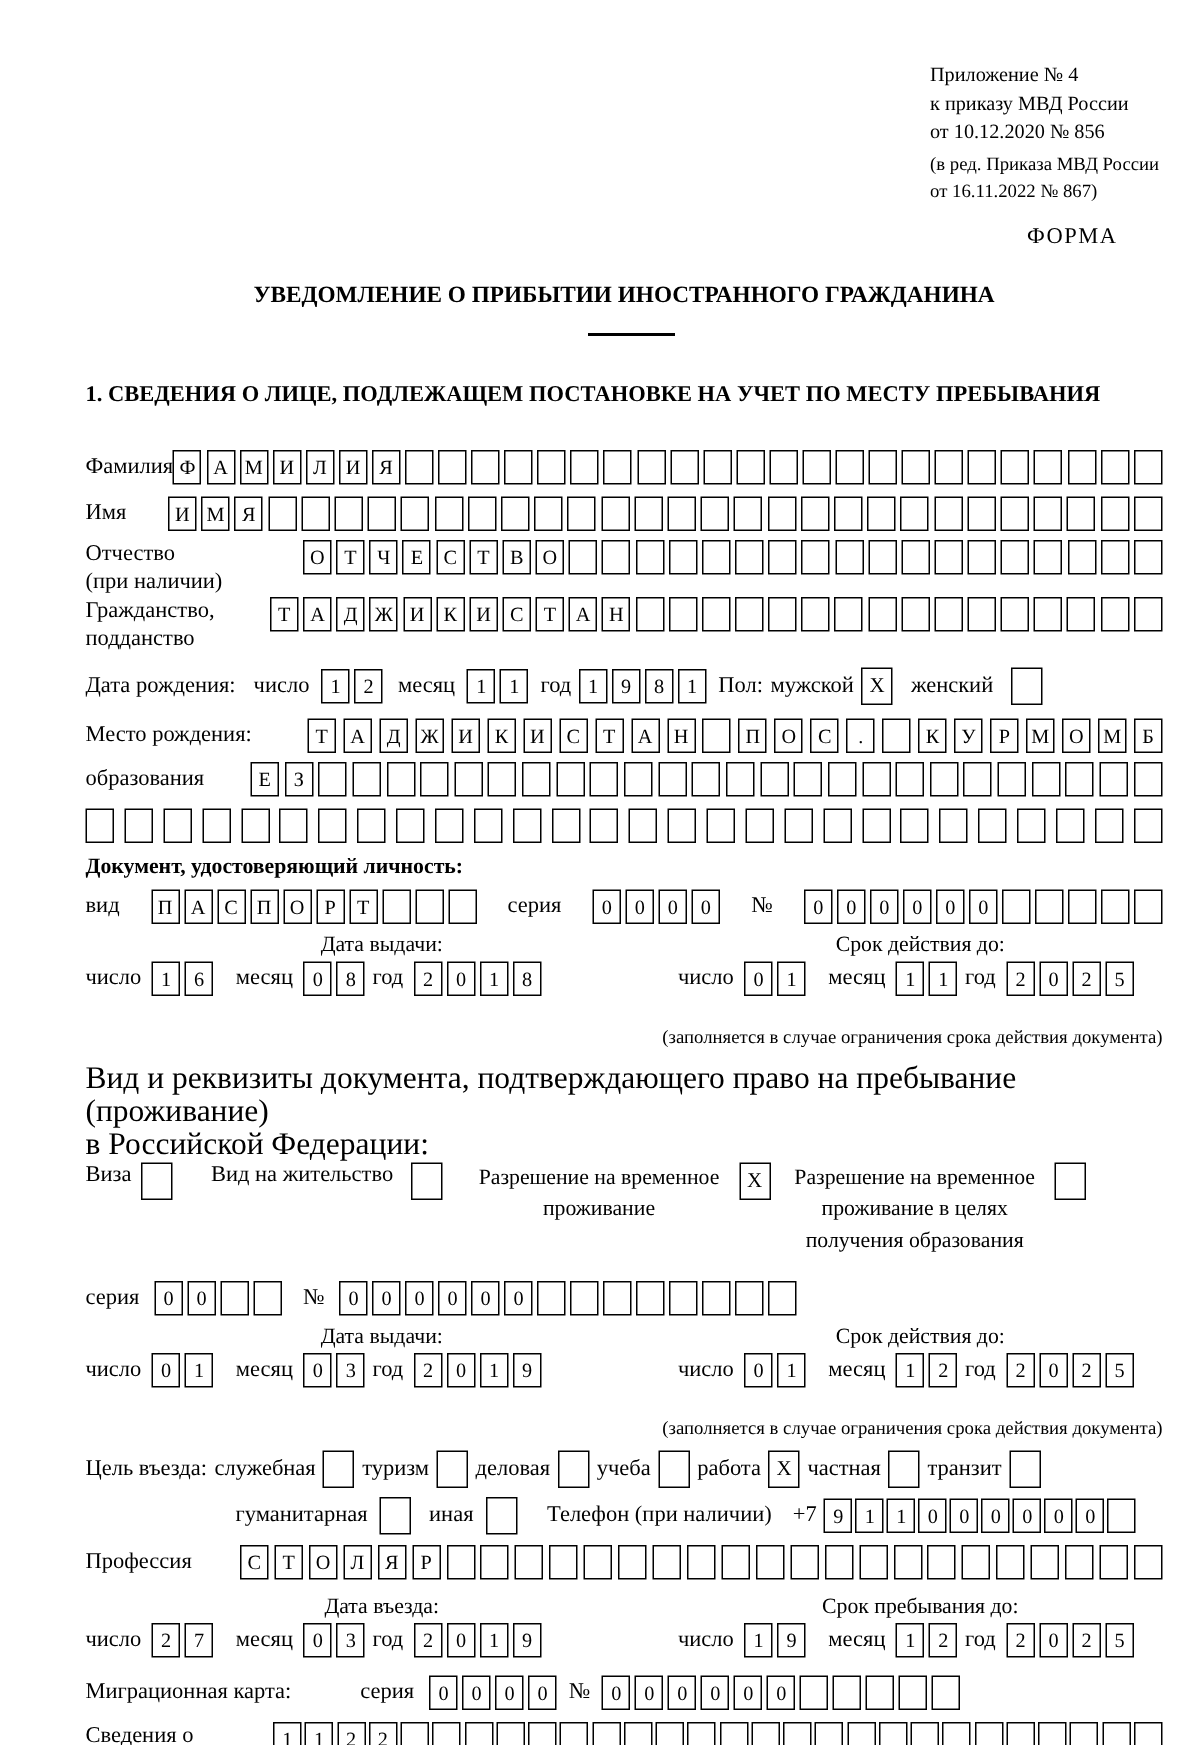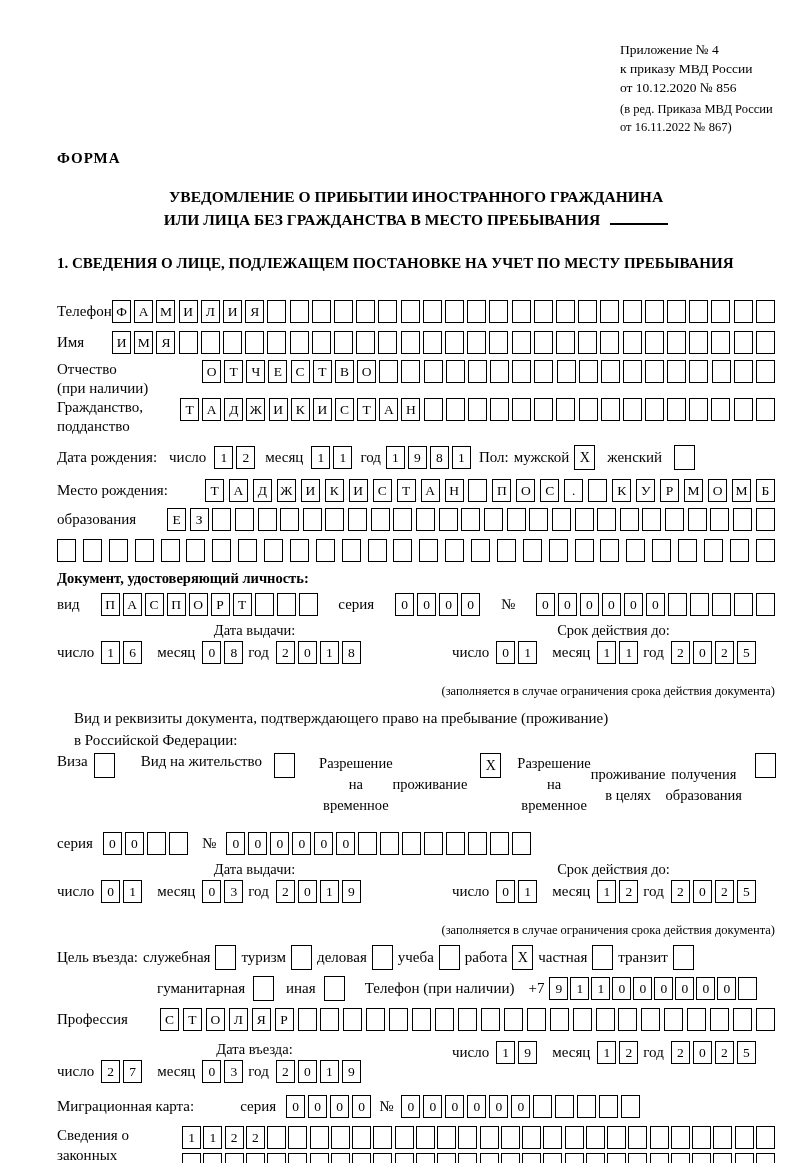--- a/index.html
+++ b/index.html
@@ -4,21 +4,21 @@
 <style>
   html,body{margin:0;padding:0;background:#ffffff;}
   body{
     width:800px;min-height:1163px;box-sizing:border-box;
     padding:40px 25px 20px 57px;
     font-family:"Liberation Serif","DejaVu Serif",serif;
     color:#000;font-size:15px;
   }
   .apx{margin-left:563px;font-size:13.5px;line-height:19px;}
   .apx .amend{font-size:12.5px;line-height:18px;margin-top:3px;}
-  .forma{font-weight:bold;font-size:15px;text-align:left;padding-right:30px;margin-top:14px;letter-spacing:1px;}
+  .forma{font-weight:normal;font-size:15px;text-align:right;padding-right:30px;margin-top:14px;letter-spacing:1px;}
   .title{margin-top:18px;text-align:center;font-weight:bold;font-size:15.5px;line-height:23px;}
   .blankline{display:inline-block;width:58px;border-bottom:2px solid #000;height:12px;margin-left:10px;}
   .sec-heading{margin-top:24px;font-weight:bold;font-size:15px;text-align:left;}
   .frow{display:flex;align-items:center;margin-top:4px;min-height:27px;}
   .frow.top{align-items:flex-start;}
   .lab{font-size:15px;white-space:nowrap;}
   .lab2{font-size:15px;line-height:19px;}
   .cells{display:flex;gap:3px;}
   .cells.spread{flex:1;justify-content:space-between;gap:0;}
   .cell{
@@ -31,22 +31,22 @@
     width:21px;height:25px;box-sizing:border-box;border:1.6px solid #000;
     font-size:14px;background:#fff;flex:0 0 auto;
   }
   .doc-heading{font-weight:bold;font-size:14.5px;margin-top:8px;}
   .datepair{display:flex;margin-top:4px;}
   .datecol{display:flex;flex-direction:column;}
   .dateheading{text-align:center;font-size:14.5px;margin-bottom:2px;}
   .dategrp{display:flex;align-items:center;gap:5px;}
   .dategrp .lab{margin-right:2px;}
   .note{text-align:right;font-size:12.5px;margin-top:20px;}
-  .intro{margin-top:8px;font-size:15px;line-height:22px;margin-left:17px;}
-  .optcol{display:flex;flex-direction:row;text-align:center;font-size:14.5px;line-height:21px;align-items:center;}
+  .intro{margin-top:8px;font-size:21px;line-height:22px;}
+  .optcol{display:flex;flex-direction:column;text-align:center;font-size:14.5px;line-height:21px;align-items:center;}
   .rep{display:flex;align-items:flex-start;margin-top:6px;}
   .rep-labels{flex:0 0 125px;font-size:15px;line-height:19.5px;}
   .rep-cells{flex:1;display:flex;flex-direction:column;gap:4px;}
 </style>
 </head>
 <body>
 
 <div class="apx">
   <div>Приложение № 4</div>
   <div>к приказу МВД России</div>
@@ -55,28 +55,28 @@
     <div>(в ред. Приказа МВД России</div>
     <div>от 16.11.2022 № 867)</div>
   </div>
 </div>
 
 <div class="forma">ФОРМА</div>
 
 <div class="title">
   <div>УВЕДОМЛЕНИЕ О ПРИБЫТИИ ИНОСТРАННОГО ГРАЖДАНИНА</div>
   <div>
-    <span>ИЛИ ЛИЦА БЕЗ ГРАЖДАНСТВА В МЕСТО ПРЕБЫВАНИЯ</span><span class="blankline"></span>
+    <span class="blankline"></span>
   </div>
 </div>
 
 <div class="sec-heading">1. СВЕДЕНИЯ О ЛИЦЕ, ПОДЛЕЖАЩЕМ ПОСТАНОВКЕ НА УЧЕТ ПО МЕСТУ ПРЕБЫВАНИЯ</div>
 
 <div class="frow" style="margin-top:26px">
-  <span class="lab" style="flex:0 0 55px">Телефон</span>
+  <span class="lab" style="flex:0 0 55px">Фамилия</span>
   <div class="cells spread">
       <span class="cell">Ф</span>
       <span class="cell">А</span>
       <span class="cell">М</span>
       <span class="cell">И</span>
       <span class="cell">Л</span>
       <span class="cell">И</span>
       <span class="cell">Я</span>
       <span class="cell"></span>
       <span class="cell"></span>
@@ -603,20 +603,21 @@
       <span class="lab">год</span>
       <div class="cells">
           <span class="cell">2</span>
           <span class="cell">0</span>
           <span class="cell">1</span>
           <span class="cell">9</span>
         </div>
     </div>
   </div>
   <div class="datecol" style="flex:1">
+    <div class="dateheading">Срок пребывания до:</div>
     <div class="dategrp">
       <span class="lab">число</span>
       <div class="cells">
           <span class="cell">1</span>
           <span class="cell">9</span>
         </div>
       <span class="lab" style="margin-left:10px">месяц</span>
       <div class="cells">
           <span class="cell">1</span>
           <span class="cell">2</span>

